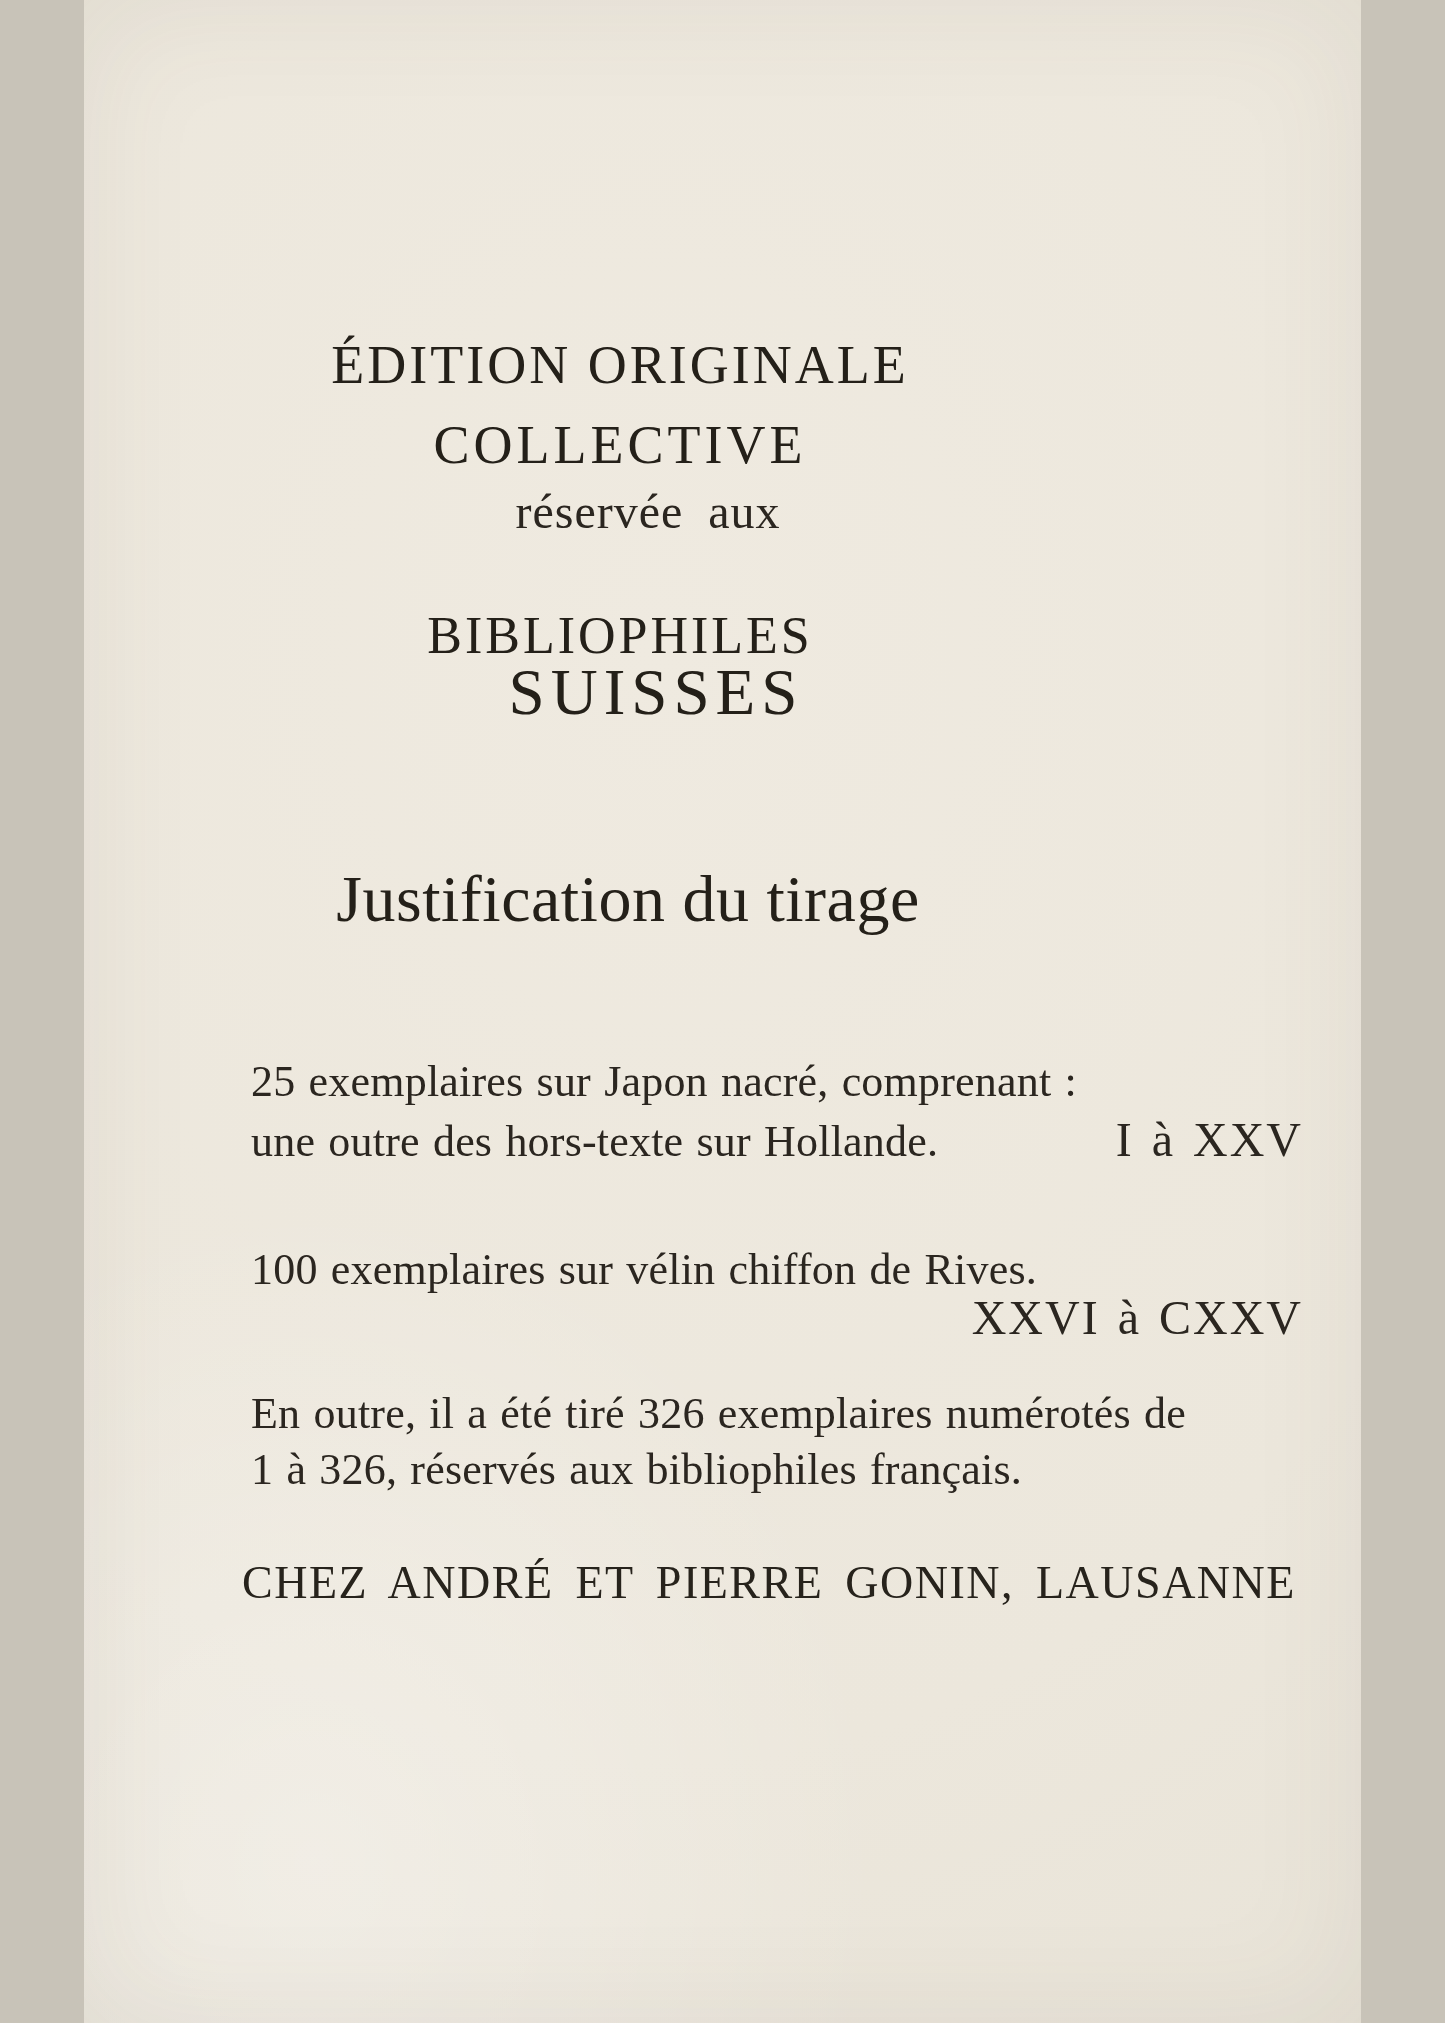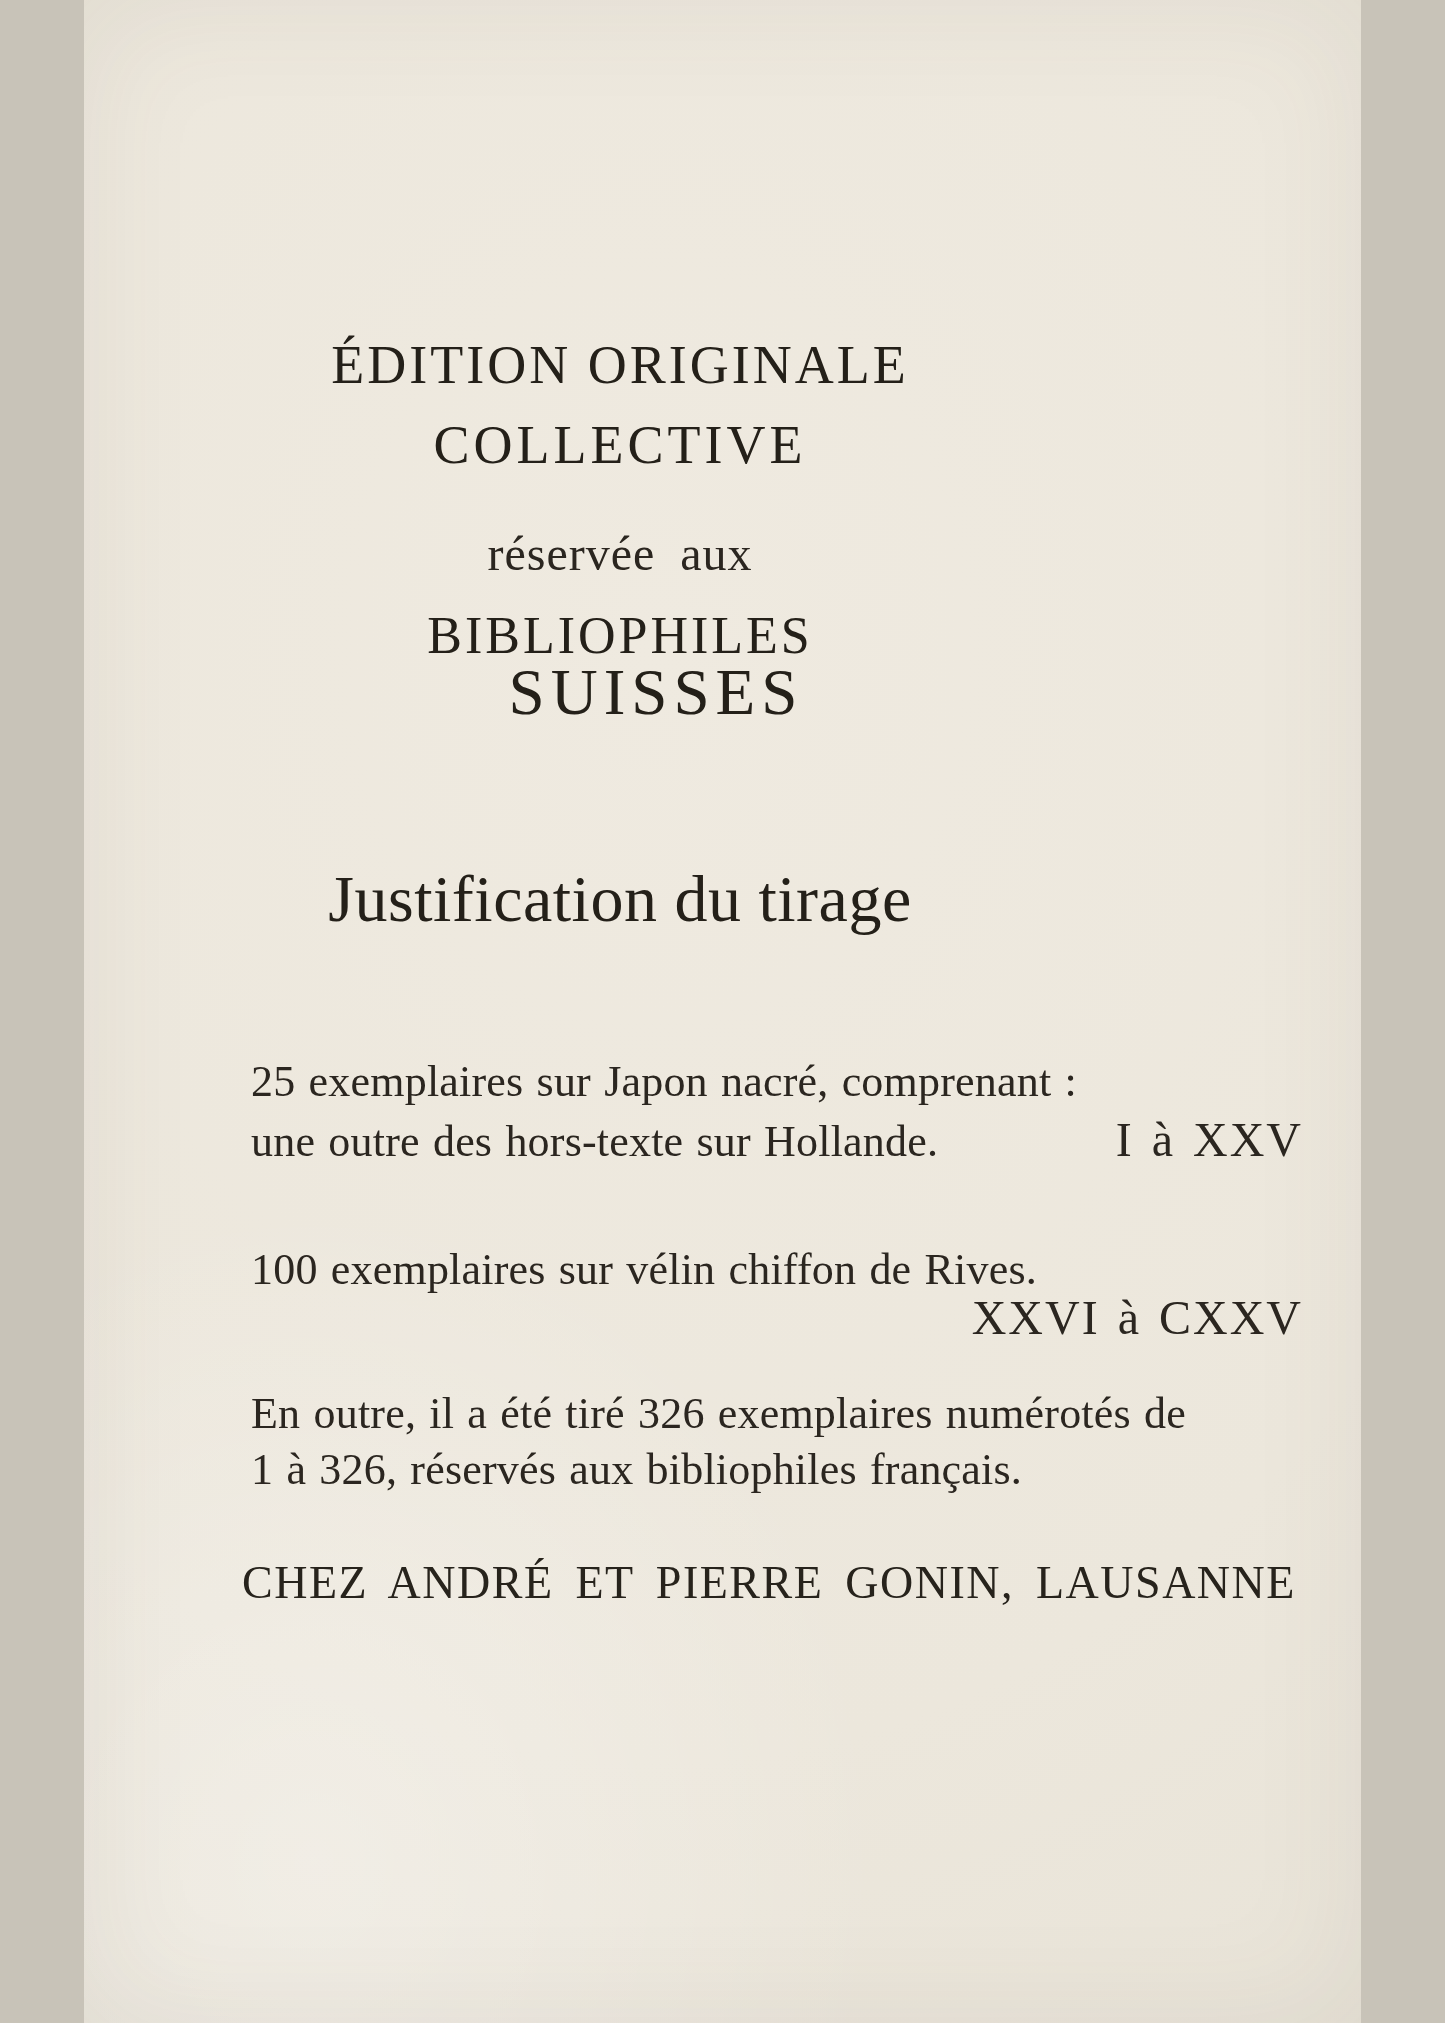--- a/index.html
+++ b/index.html
@@ -24,24 +24,24 @@
   .center-line {
     position: absolute;
     left: 0;
     width: 1072px;
     text-align: center;
     line-height: 1;
     white-space: nowrap;
   }
   .t-caps-lg   { top: 338px;  font-size: 54px; letter-spacing: 3px;  color: #242019; }
   .t-caps-lg2  { top: 418px;  font-size: 54px; letter-spacing: 4px;  color: #242019; }
-  .t-lower     { top: 530px;  font-size: 48px; letter-spacing: 1px; word-spacing: 12px; }
+  .t-lower     { top: 488px;  font-size: 48px; letter-spacing: 1px; word-spacing: 12px; margin-left: 28px; }
   .t-caps-md   { top: 610px;  font-size: 52px; letter-spacing: 3px;  color: #242019; }
   .t-caps-md2  { top: 660px;  font-size: 65px; letter-spacing: 6px;  color: #242019; margin-left: 36px; }
-  .t-section   { top: 866px;  font-size: 66px; letter-spacing: 0.5px; color: #242019; }
+  .t-section   { top: 866px;  font-size: 66px; letter-spacing: 0.5px; color: #242019; margin-left: 8px; }
 
   
   .body-line {
     position: absolute;
     left: 155px;
     width: 1052px;
     font-size: 44px;
     line-height: 1;
     white-space: nowrap;
     letter-spacing: 0.2px;

